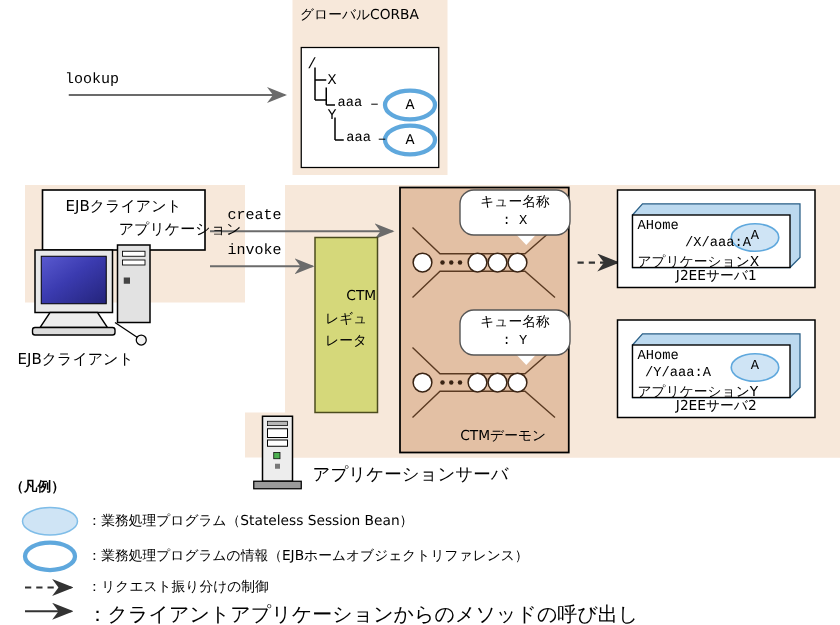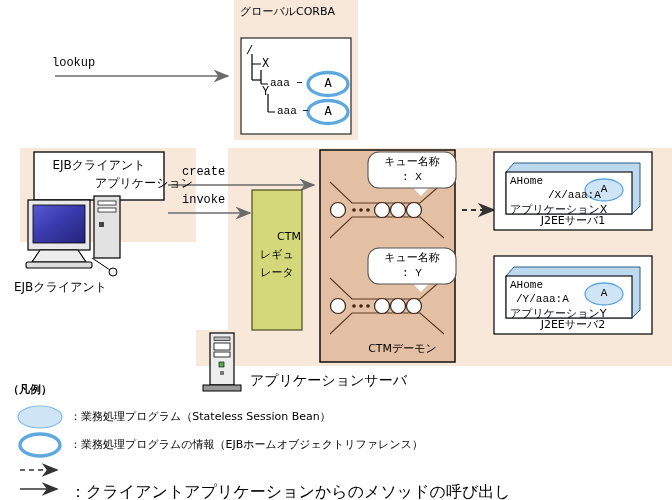--- a/index.html
+++ b/index.html
@@ -186,15 +186,16 @@
 
 <div class="lbl mono" style="left:510px;top:279px;font-size:11px;">AHome</div>
 <div class="lbl mono" style="left:516px;top:293px;font-size:11px;font-family:Liberation Mono, monospace;">/Y/aaa:A</div>
 <div class="lbl jp" style="left:510px;top:307px;font-size:11px;">アプリケーションY</div>
 <div class="lbl mono ctr" style="left:584px;top:287px;width:40px;font-size:11px;">A</div>
 <div class="lbl jp ctr" style="left:494px;top:318px;width:158px;font-size:11px;">J2EEサーバ2</div>
 
 <div class="lbl jp" style="left:8px;top:383px;font-size:11px;font-weight:bold;">（凡例）</div>
 <div class="lbl jp" style="left:70px;top:410px;font-size:11px;">：業務処理プログラム（Stateless Session Bean）</div>
 <div class="lbl jp" style="left:70px;top:438px;font-size:11px;">：業務処理プログラムの情報（EJBホームオブジェクトリファレンス）</div>
+<div class="lbl jp" style="left:70px;top:463px;font-size:11px;">：リクエスト振り分けの制御</div>
 <div class="lbl jp" style="left:70px;top:482px;font-size:16px;">：クライアントアプリケーションからのメソッドの呼び出し</div>
 
 </div>
 
 </body></html>

